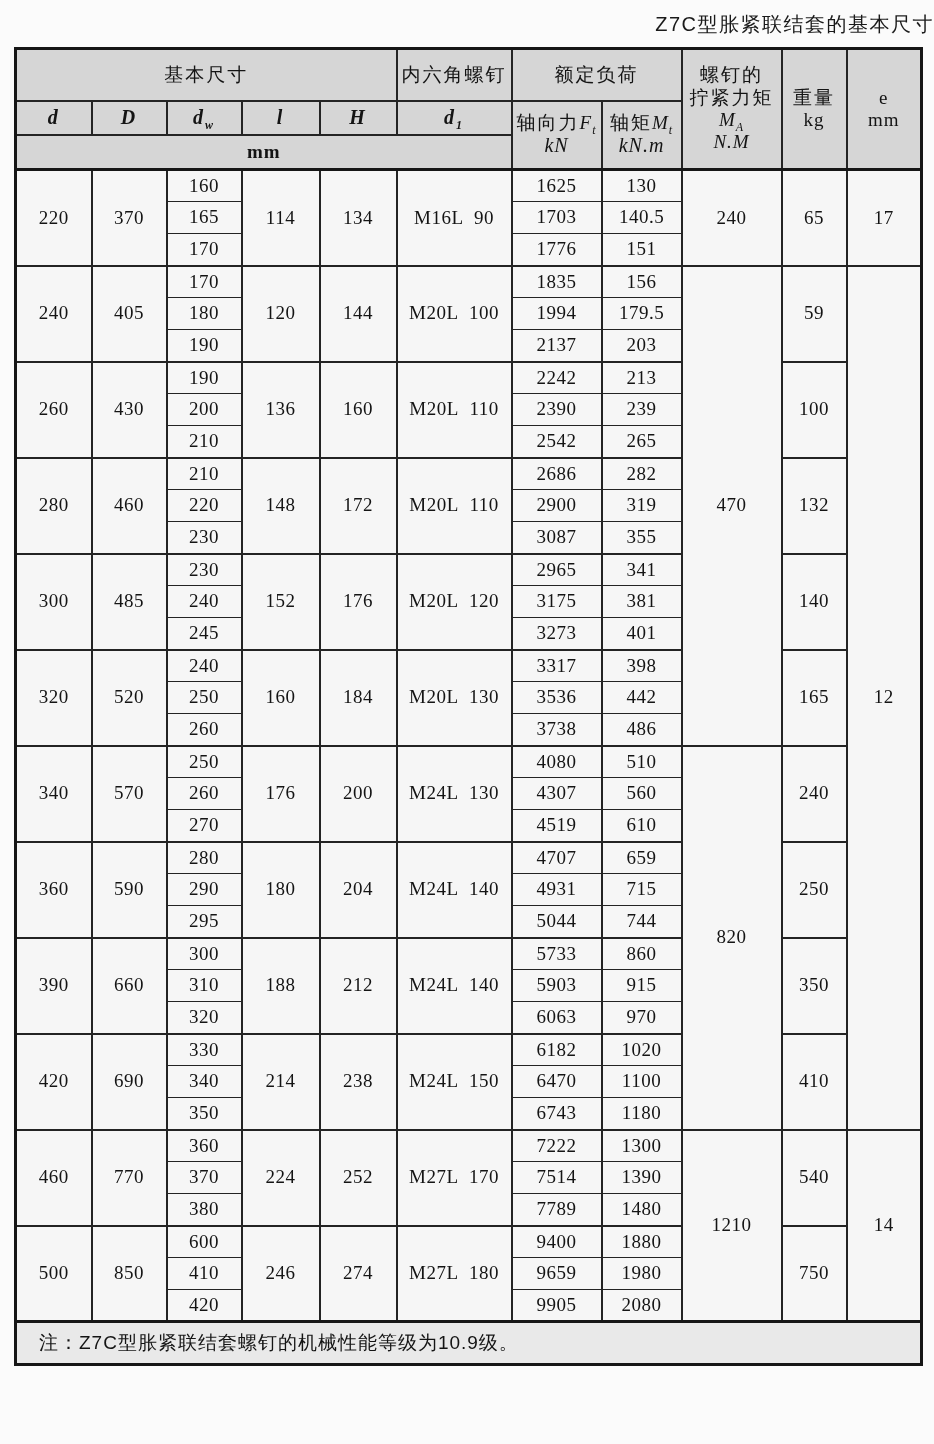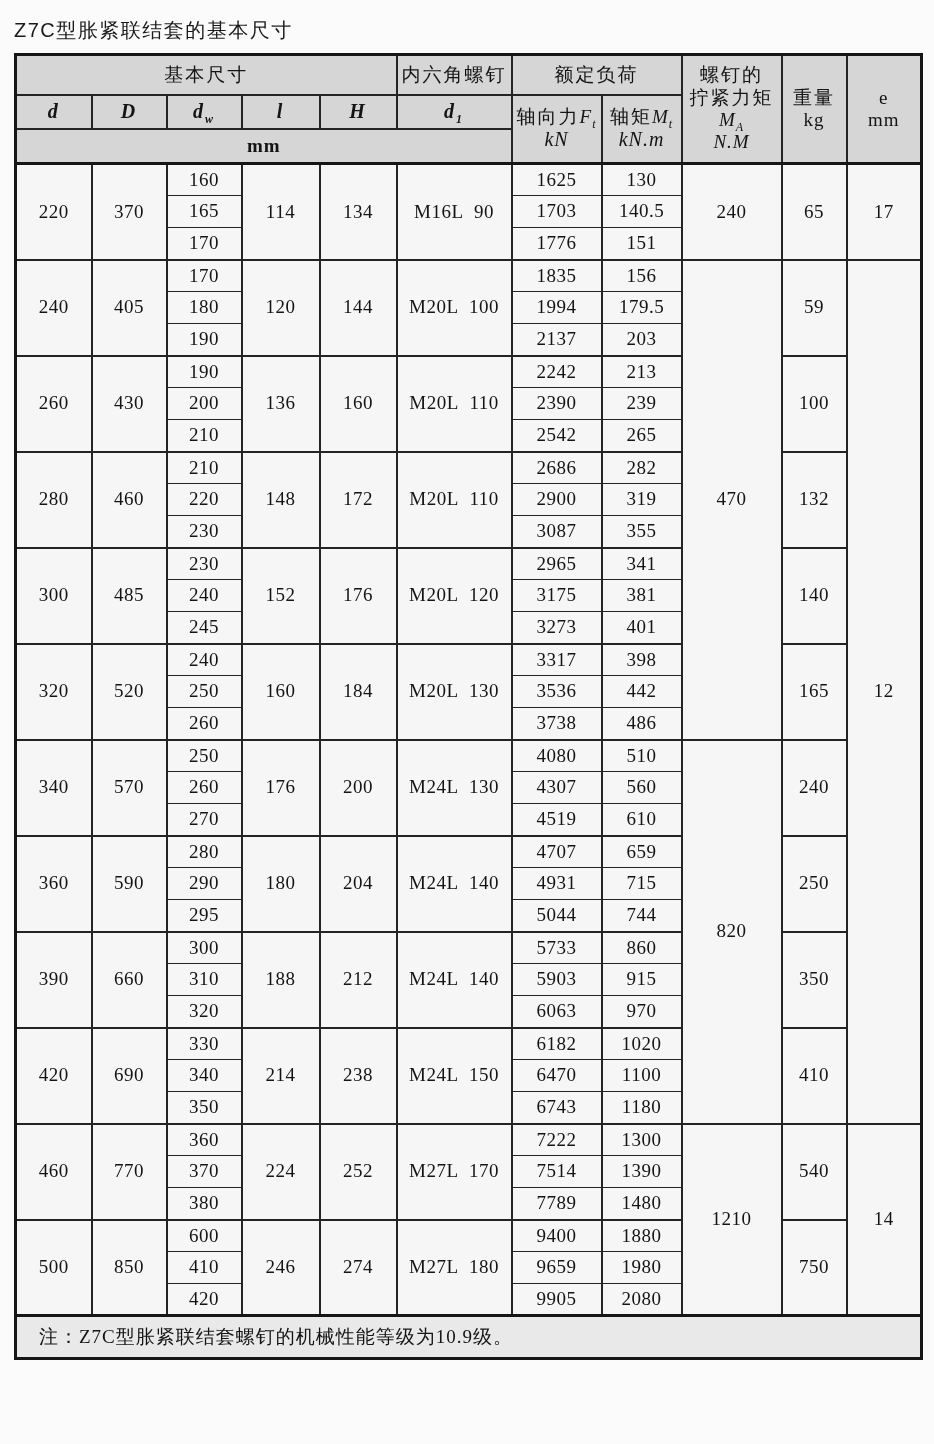--- a/index.html
+++ b/index.html
@@ -5,26 +5,27 @@
   * { box-sizing: border-box; }
   html, body { margin: 0; padding: 0; }
   body {
     width: 934px; height: 1444px;
     background: #fbfbfb;
     color: #141414;
     font-family: "Liberation Serif", serif;
   }
   .page-title {
     margin: 0;
-    padding: 17px 0 9px 14px;
+    padding: 11px 0 9px 14px;
     font-family: "Liberation Sans", sans-serif;
     font-weight: normal;
     font-size: 20px;
     letter-spacing: 1.5px;
     color: #1a1a1a;
+    text-align: right;
   }
   table.spec {
     border-collapse: collapse;
     table-layout: fixed;
     width: 906px;
     margin-left: 14px;
     border: 3px solid #161616;
     background: #f6f6f6;
   }
   th, td {
@@ -34,21 +35,21 @@
     padding: 0;
     font-size: 19px;
     line-height: 1.18;
     overflow: hidden;
   }
   thead th {
     background: #d6d6d6;
     font-weight: normal;
     letter-spacing: 2px;
   }
-  thead tr.h1 { height: 40px; }
+  thead tr.h1 { height: 52px; }
   thead tr.h2 { height: 34px; }
   thead tr.h3 { height: 35px; }
   thead { border-bottom: 3px solid #161616; }
   tbody tr { height: 32px; }
   tbody td { background: #f6f6f6; }
   td.num { font-family: "Liberation Serif", serif; letter-spacing: 0.5px; }
   td.d1cell { word-spacing: 6px; }
   .thin-b { border-bottom-width: 1px; }
   .thin-t { border-top-width: 1px; }
   .ital { font-style: italic; font-family: "Liberation Serif", serif; letter-spacing: 1px; }
@@ -57,21 +58,21 @@
   .sym sub, .ital sub { font-style: italic; }
   .unit-bold { font-weight: bold; letter-spacing: 1px; font-family: "Liberation Serif", serif; }
   .rm { font-family: "Liberation Serif", serif; letter-spacing: 1px; }
   .small { font-size: 20px; }
   .hline { display: block; }
   tfoot td.note {
     background: #e9e9e9;
     text-align: left;
     padding: 9px 0 9px 22px;
     height: 42px;
-    font-family: Liberation Serif, serif;
+    font-family: Liberation Sans, sans-serif;
     font-size: 19px;
     letter-spacing: 1px;
     border-top: 3px solid #161616;
   }
 </style>
 </head>
 <body>
 
 <h1 class="page-title">Z7C型胀紧联结套的基本尺寸</h1>
 

